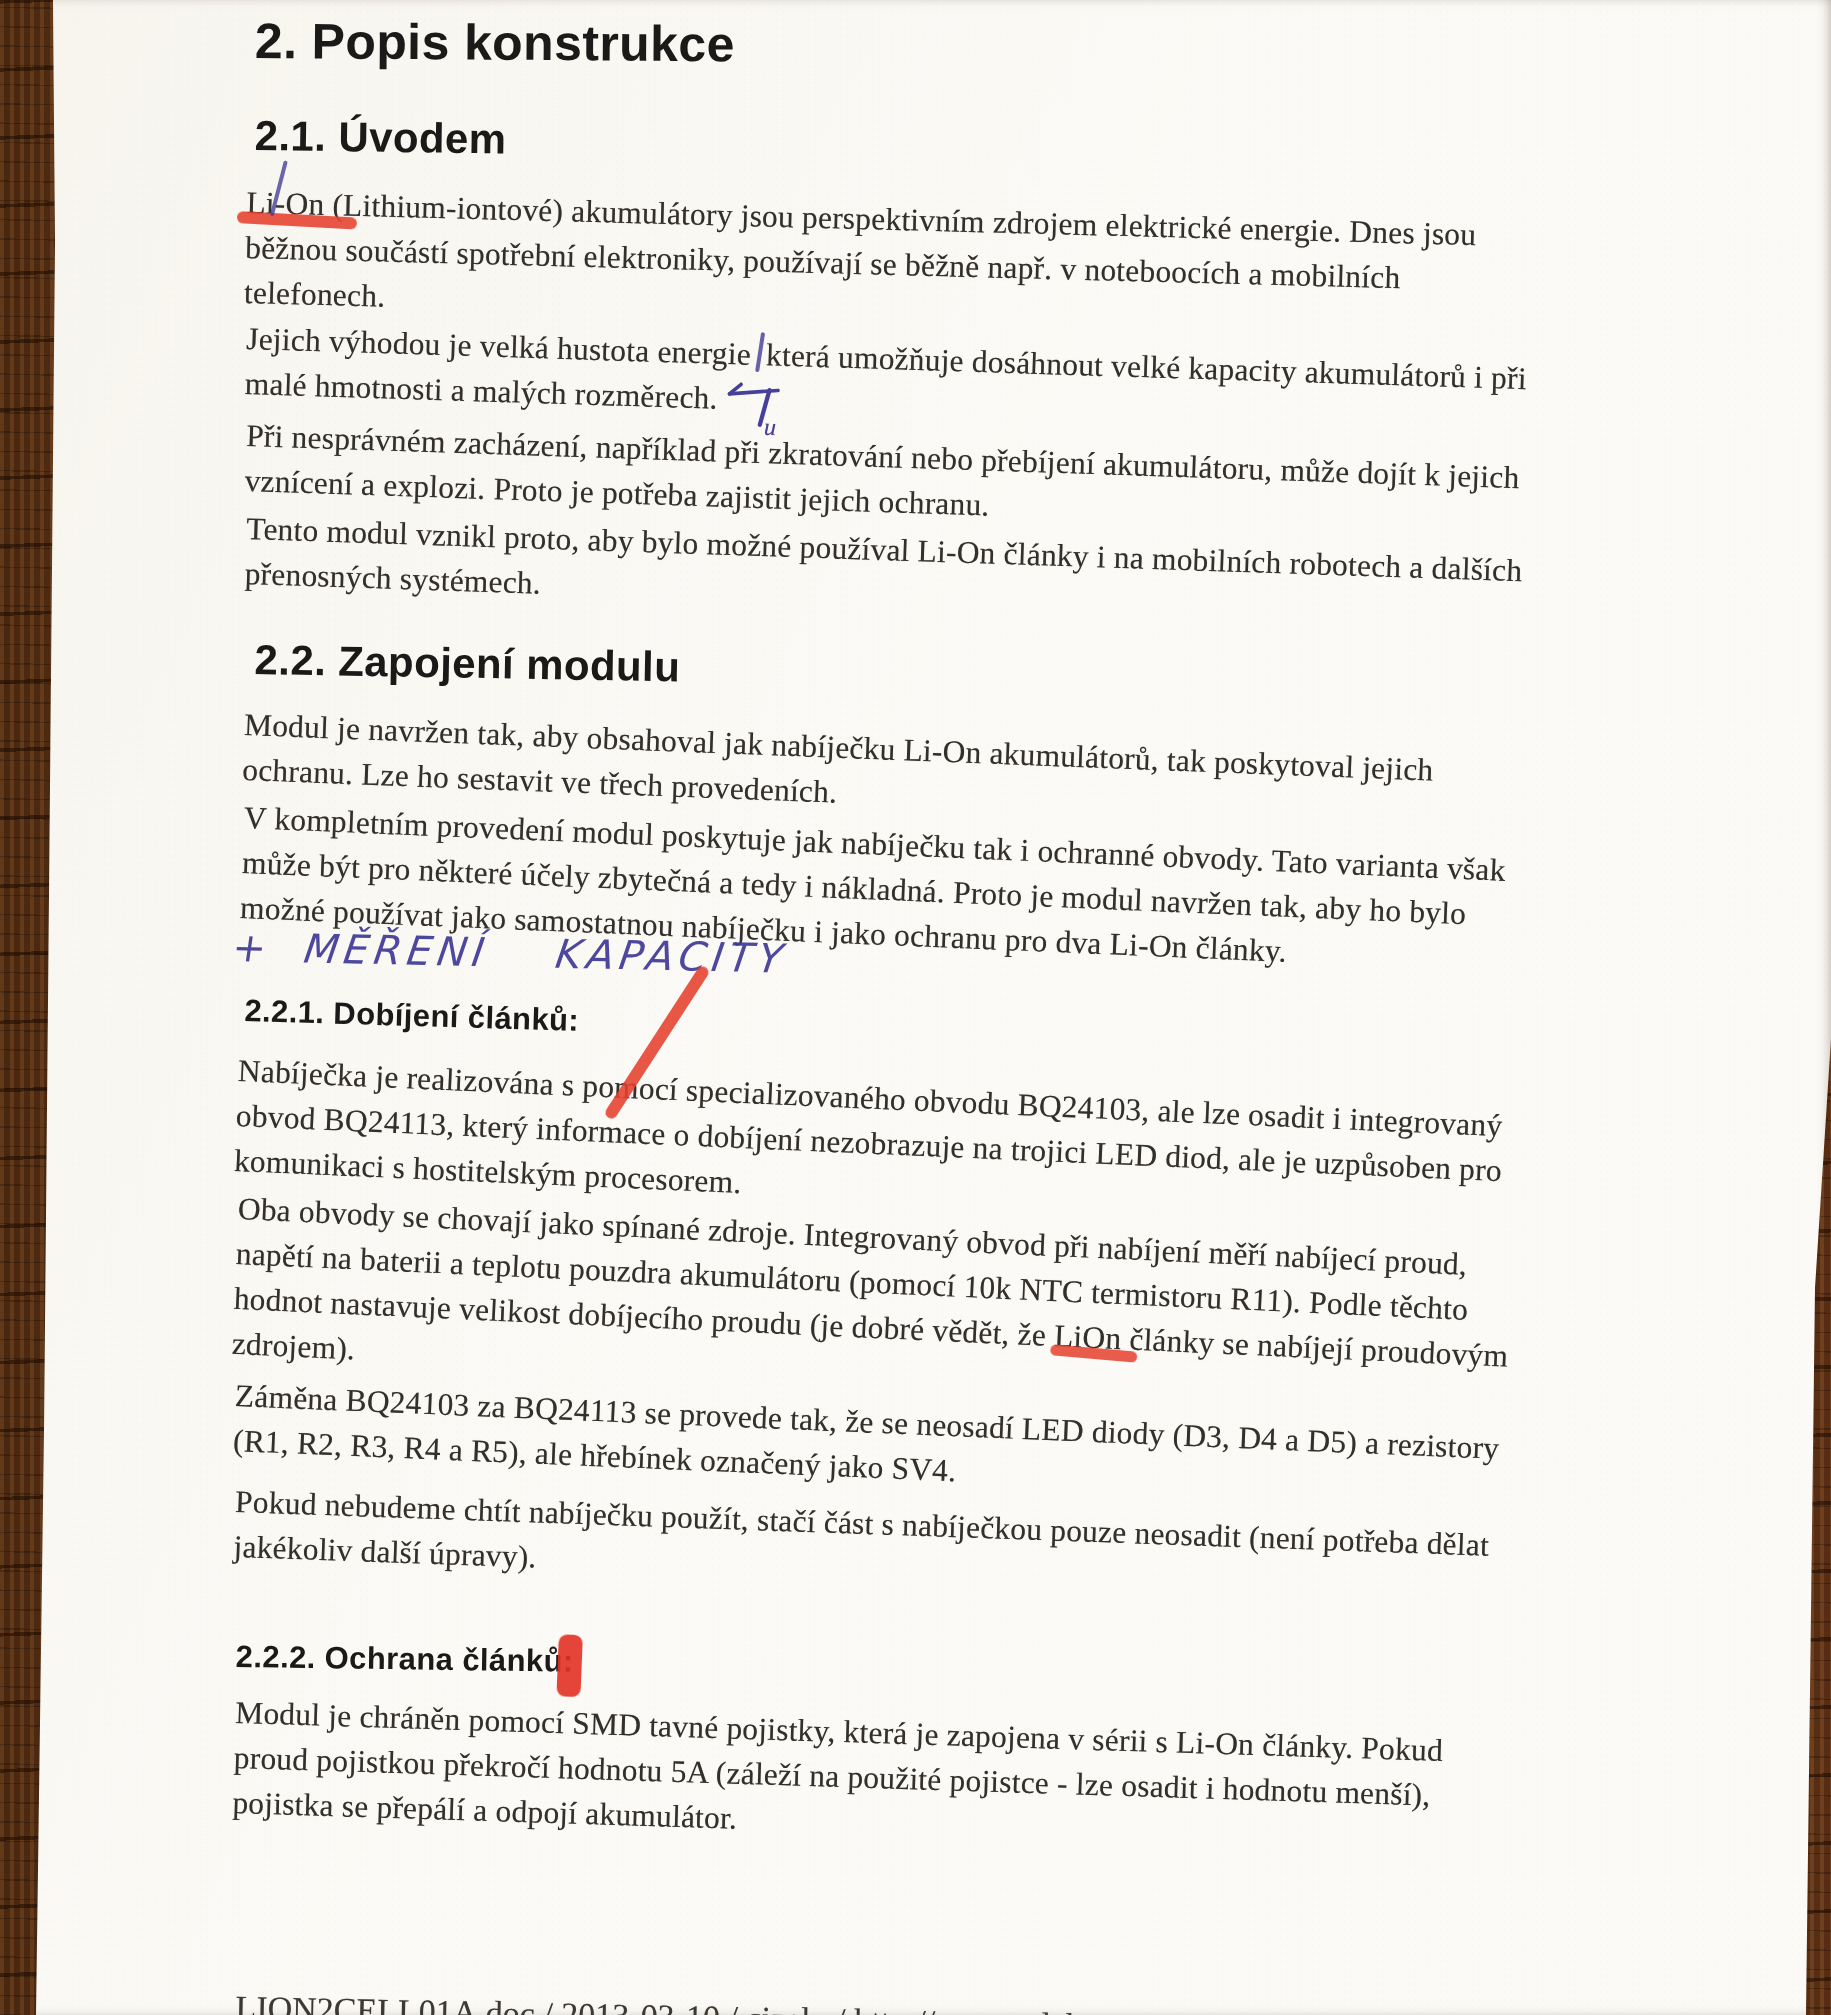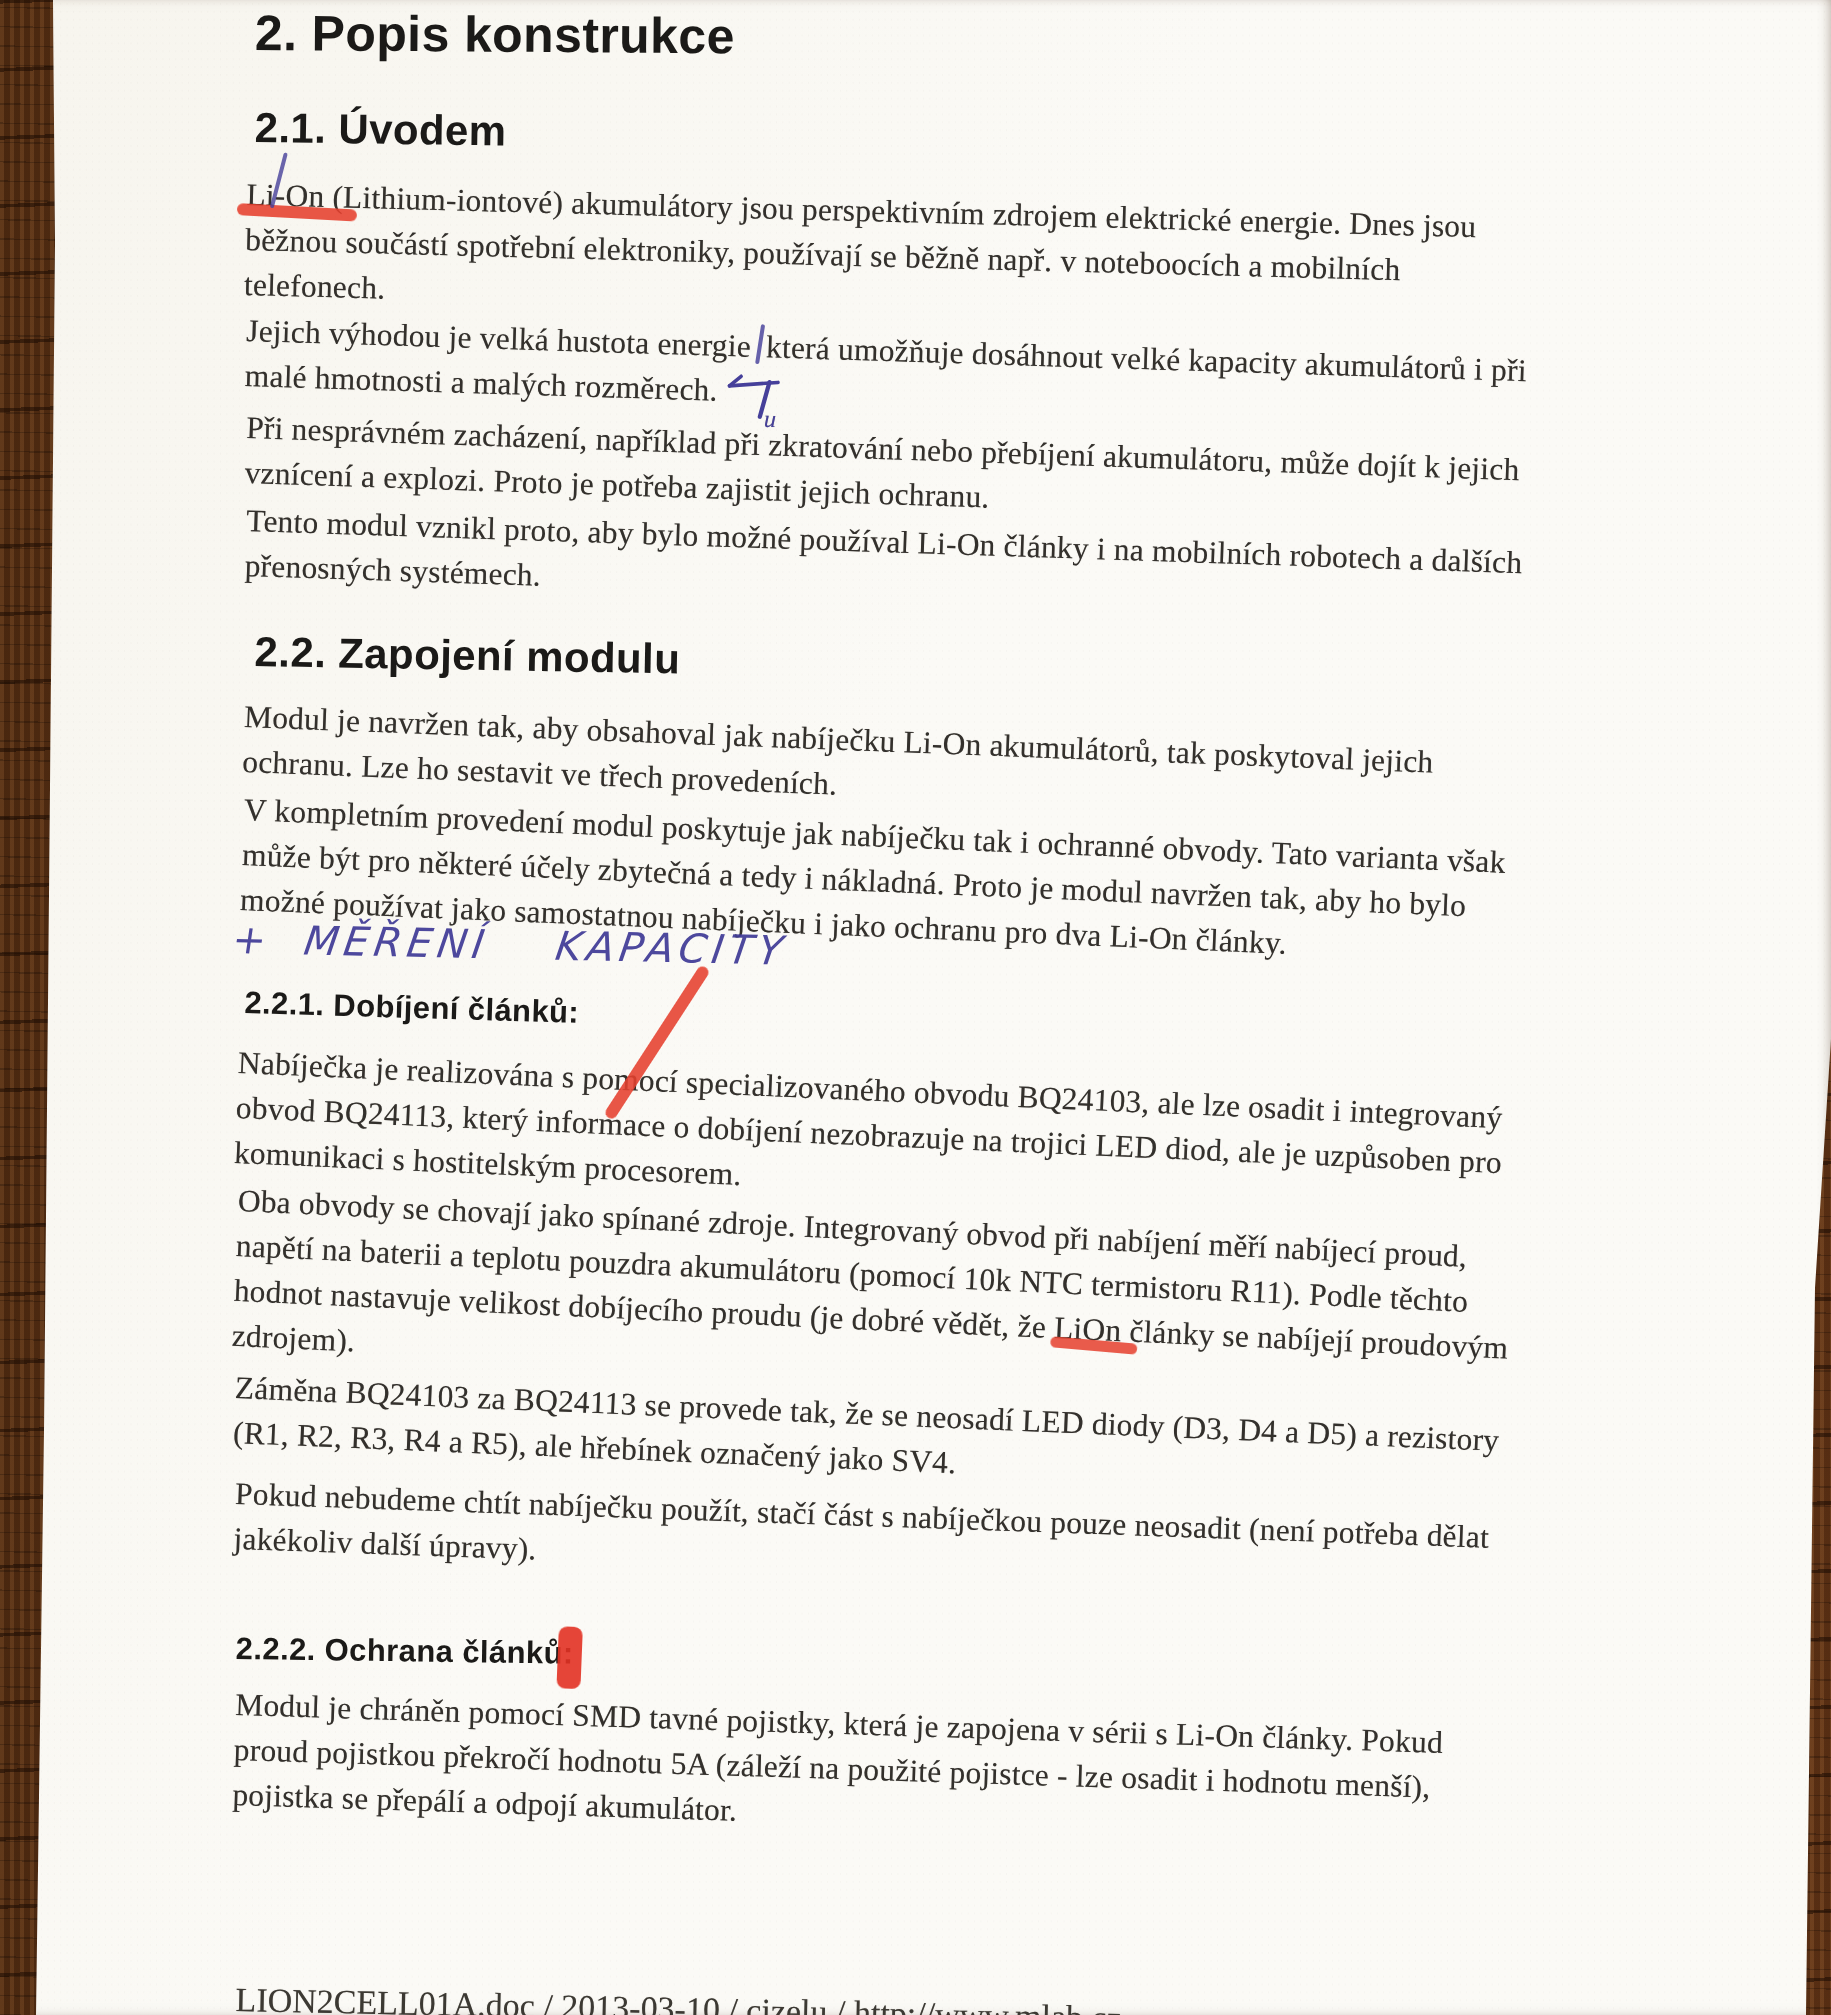--- a/index.html
+++ b/index.html
@@ -19,21 +19,21 @@
     clip-path:polygon(53px 0%,100% 0%,100% 1023px,1815px 1288px,1806px 100%,36px 100%,44px 1431px,50px 787px,55px 243px);
     box-shadow:inset 13px 0 18.6px -10px rgba(60,30,10,.55), inset -10px 0 14.3px -10px rgba(60,30,10,.45);
   }
   #paper::before{
     content:"";position:absolute;inset:0;
     background:
       radial-gradient(rgba(90,80,60,.035) 0.7px, transparent 0.9px),
       linear-gradient(115deg, rgba(232,226,208,.22), rgba(255,255,255,0) 45%);
     background-size:6.4px 7.9px, 100% 100%;
   }
-  #content{position:absolute;left:236px;top:0;width:1560px;height:1763px;}
+  #content{position:absolute;left:236px;top:8px;width:1560px;height:1763px;}
   .blk{position:absolute;transform-origin:0 0;margin:0;}
   h1.blk,h2.blk,h3.blk{font-family:"Liberation Sans", sans-serif;font-weight:700;color:#1b1a18;letter-spacing:0.4px;}
   h1.blk{font-size:50px;}
   h2.blk{font-size:42px;}
   h3.blk{font-size:31px;}
   p.blk{
     font-size:31.5px;line-height:45px;color:#33302c;white-space:pre-line;
     text-shadow:0 0 0.7px rgba(90,85,78,.55);letter-spacing:0.2px;width:1503px;
   }
   .lead,.lion{position:relative;display:inline-block;}

